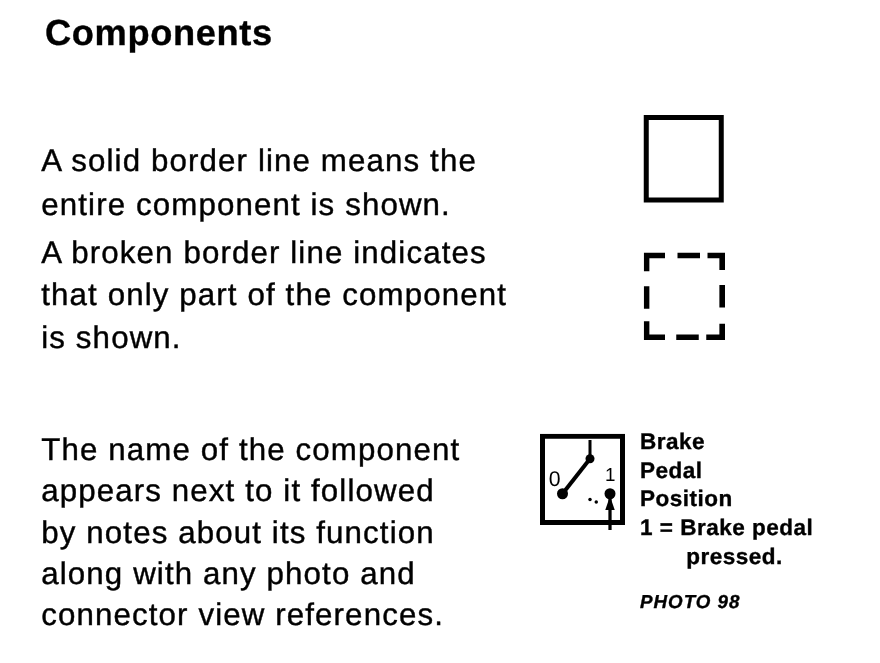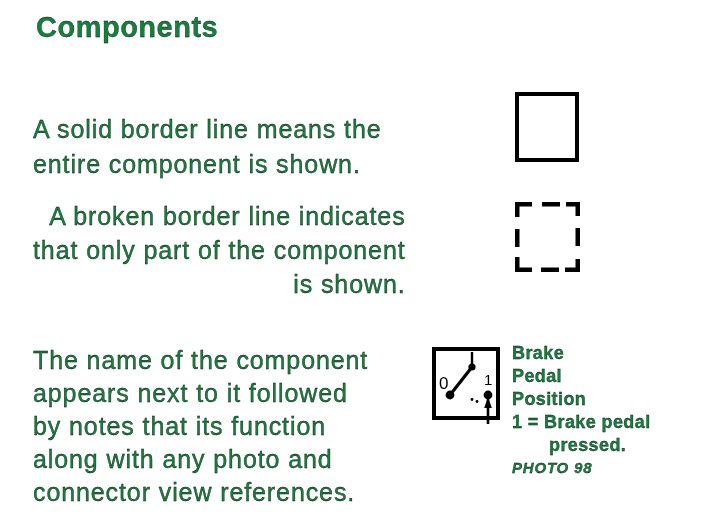--- a/index.html
+++ b/index.html
@@ -6,21 +6,21 @@
     margin: 0;
     padding: 0;
     background: #ffffff;
   }
   .page {
     position: relative;
     width: 704px;
     height: 530px;
     background: #ffffff;
     font-family: "Liberation Sans", sans-serif;
-    color: #15803d;
+    color: #000000;
     overflow: hidden;
   }
   .title {
     position: absolute;
     left: 36px;
     top: 8px;
     font-size: 29px;
     font-weight: bold;
     letter-spacing: 0.5px;
     line-height: 38px;
@@ -28,21 +28,21 @@
   }
   .para {
     position: absolute;
     left: 33px;
     font-size: 25px;
     letter-spacing: 0.9px;
     -webkit-text-stroke: 0.35px #0c0c0c;
     white-space: nowrap;
   }
   .p1 { top: 84px;  line-height: 35px; margin-top: 28px; }
-  .p2 { top: 199px; line-height: 34px; text-align: right; }
+  .p2 { top: 185px; line-height: 34px; }
   .p3 { top: 344px; line-height: 33px; }
   .solid-box {
     position: absolute;
     left: 515px;
     top: 92px;
     width: 64px;
     height: 70px;
     border: 4px solid #000000;
     box-sizing: border-box;
     background: #ffffff;
@@ -71,21 +71,21 @@
     -webkit-text-stroke: 0.3px #0c0c0c;
     white-space: nowrap;
     font-weight: bold;
   }
   .indent { padding-left: 37px; }
   .photo-ref {
     font-style: italic;
     font-size: 15px;
     letter-spacing: 0.8px;
     line-height: 21px;
-    margin-top: 0;
+    margin-top: 14px;
   }
   svg { display: block; }
 </style>
 </head>
 <body>
 
 <div class="page">
 
   <div class="title">Components</div>
 
@@ -111,21 +111,21 @@
         <path d="M2.25 55 V67.75 H17"></path>
         <path d="M26 67.75 H44"></path>
         <path d="M50 67.75 H62.75 V57"></path>
       </g>
     </svg>
   </div>
 
   <div class="para p3">
     <div>The name of the component</div>
     <div>appears next to it followed</div>
-    <div>by notes that its function</div>
+    <div>by notes about its function</div>
     <div>along with any photo and</div>
     <div>connector view references.</div>
   </div>
 
   <div class="switch-figure">
     <svg width="68" height="79" viewBox="0 0 68 79">
       <rect x="2" y="2" width="64" height="69" fill="none" stroke="#000000" stroke-width="4"></rect>
 
       <line x1="40" y1="5" x2="40" y2="20" stroke="#000000" stroke-width="2.4"></line>
       <circle cx="40" cy="20" r="3.6" fill="#000000"></circle>

